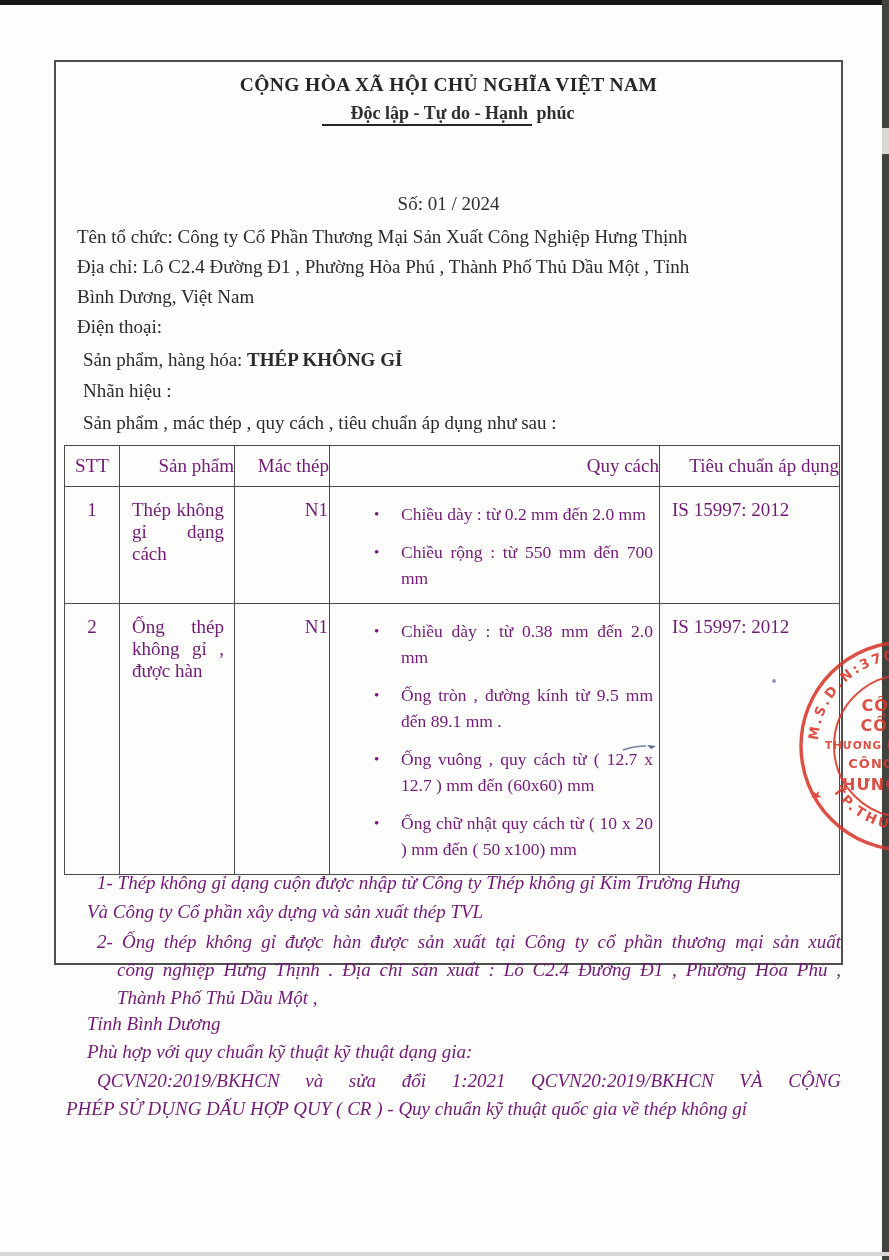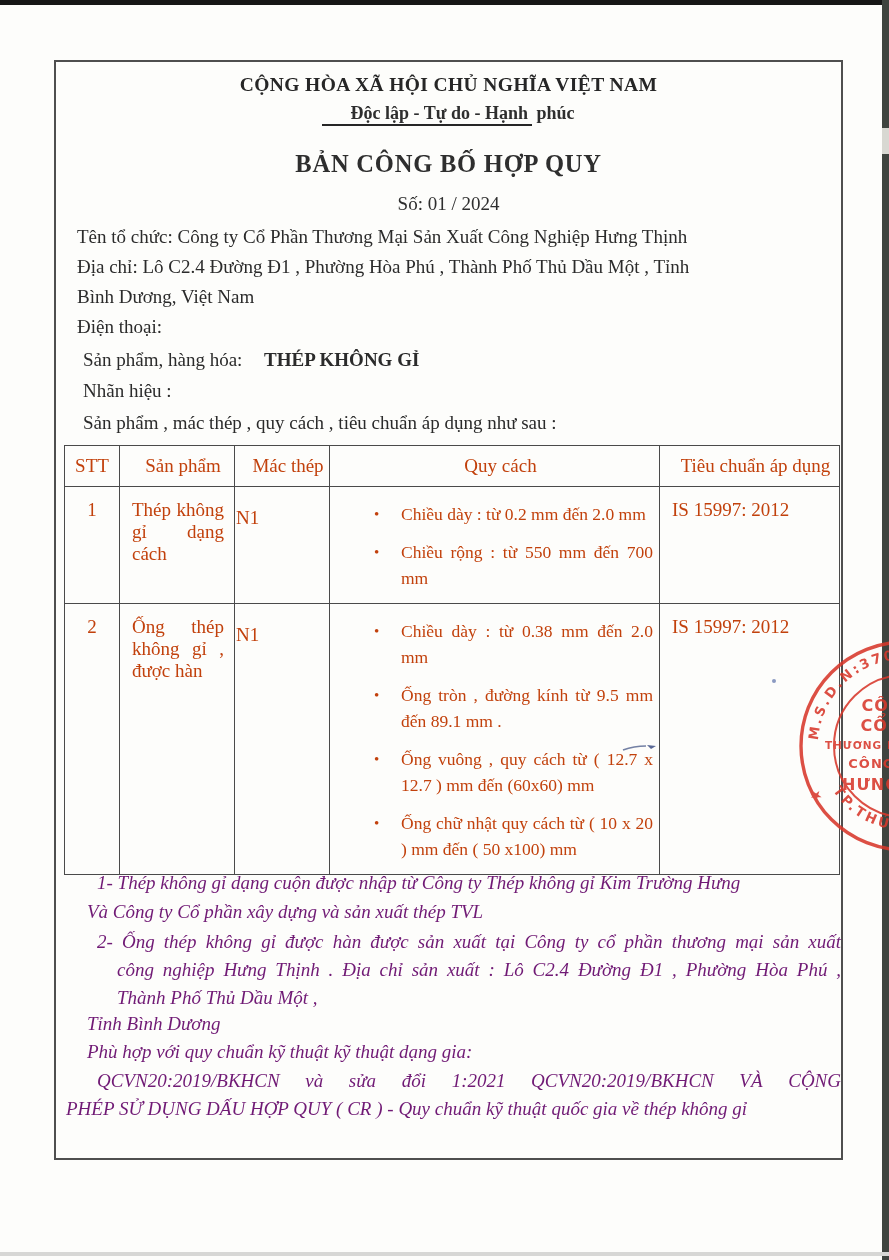--- a/index.html
+++ b/index.html
@@ -9,53 +9,53 @@
     font-family:"Liberation Serif","DejaVu Serif",serif;
     color:#2e2e2e;
   }
   
   .top-bar{position:absolute;left:0;top:0;width:889px;height:5px;background:#161616;}
   .right-band{position:absolute;right:0;top:0;width:7px;height:1260px;background:#3f443f;}
   .right-band-notch{position:absolute;right:0;top:128px;width:7px;height:26px;background:#d8d8d2;}
   .bottom-line{position:absolute;left:0;top:1252px;width:889px;height:4px;background:#d7d7d5;}
 
   .frame{
-    position:absolute;left:54px;top:60px;width:789px;height:1100px;
+    position:absolute;left:54px;top:60px;width:789px;height:905px;
     border:2px solid #4f4f4f;box-sizing:border-box;background:transparent;
   }
   .abs{position:absolute;}
   .center{width:100%;text-align:center;}
 
   .nat-title{top:12px;font-size:19.5px;font-weight:bold;letter-spacing:.4px;color:#262626;}
   .motto{top:41px;font-size:18px;font-weight:bold;}
   .motto-underline{border-bottom:2px solid #262626;padding:0 4px 1px 28px;}
   .doc-title{top:88px;font-size:24.5px;font-weight:bold;letter-spacing:.8px;}
   .doc-num{top:131px;font-size:19px;}
 
   .bodyline{font-size:19px;white-space:nowrap;color:#2b2b2b;}
   .l-info{left:21px;}
   .l-prod{left:27px;}
-  .bold{font-weight:bold;margin-left:17px;}
+  .bold{font-weight:bold;}
 
   table.main{
     position:absolute;left:8px;top:383px;width:775px;
     border-collapse:collapse;table-layout:fixed;
-    font-size:19px;color:#c2410c;
+    font-size:19px;color:#701a75;
   }
   table.main th,table.main td{border:1.6px solid #4a4a4a;}
   table.main th{
-    font-weight:normal;text-align:center;padding:0 0 0 12px;height:40px;
+    font-weight:normal;text-align:right;padding:0 0 0 12px;height:40px;
     vertical-align:middle;font-size:19px;
   }
   table.main th:first-child{text-align:center;padding:0;}
   tbody tr:nth-child(1){height:96px;}
   tbody tr:nth-child(2){height:230px;}
   td.c-stt{text-align:center;vertical-align:top;padding-top:12px;}
   td.c-sp{vertical-align:top;padding:12px 10px 0 12px;text-align:justify;font-size:19px;}
-  td.c-mt{text-align:left;vertical-align:top;padding-top:20px;}
+  td.c-mt{text-align:right;vertical-align:top;padding-top:12px;}
   td.c-qc{vertical-align:top;padding:6px 8px 0 44px;}
   td.c-tc{vertical-align:top;padding:12px 8px 0 12px;}
   ul.bullets{list-style:none;margin:0;padding:0;}
   ul.bullets li{display:flex;margin:8px 0 12px 0;font-size:17.5px;line-height:26px;}
   ul.bullets .dot{width:27px;flex:none;font-size:15px;line-height:26px;}
   ul.bullets .btxt{width:252px;flex:none;text-align:justify;}
 
   .noteline{font-size:19px;line-height:26px;color:#701a75;font-style:italic;}
   .jl{text-align:justify;text-align-last:justify;white-space:normal;}
 
@@ -73,21 +73,20 @@
 <div class="right-band"></div>
 <div class="right-band-notch"></div>
 <div class="bottom-line"></div>
 
 <div class="frame">
 
   <div class="abs center nat-title">CỘNG HÒA XÃ HỘI CHỦ NGHĨA VIỆT NAM</div>
 
   <div class="abs center motto"><span class="motto-underline">Độc lập - Tự do - Hạnh</span> <span>phúc</span></div>
 
-  <div class="abs center doc-title">BẢN CÔNG BỐ HỢP QUY</div>
 
   <div class="abs center doc-num">Số: 01 / 2024</div>
 
   <div class="abs bodyline l-info" style="top:164px">Tên tổ chức: Công ty Cổ Phần Thương Mại Sản Xuất Công Nghiệp Hưng Thịnh</div>
   <div class="abs bodyline l-info" style="top:194px">Địa chỉ: Lô C2.4 Đường Đ1 , Phường Hòa Phú , Thành Phố Thủ Dầu Một , Tỉnh</div>
   <div class="abs bodyline l-info" style="top:224px">Bình Dương, Việt Nam</div>
   <div class="abs bodyline l-info" style="top:254px">Điện thoại:</div>
 
   <div class="abs bodyline l-prod" style="top:287px"><span>Sản phẩm, hàng hóa: </span><span class="bold">THÉP KHÔNG GỈ</span></div>
   <div class="abs bodyline l-prod" style="top:318px">Nhãn hiệu :</div>

